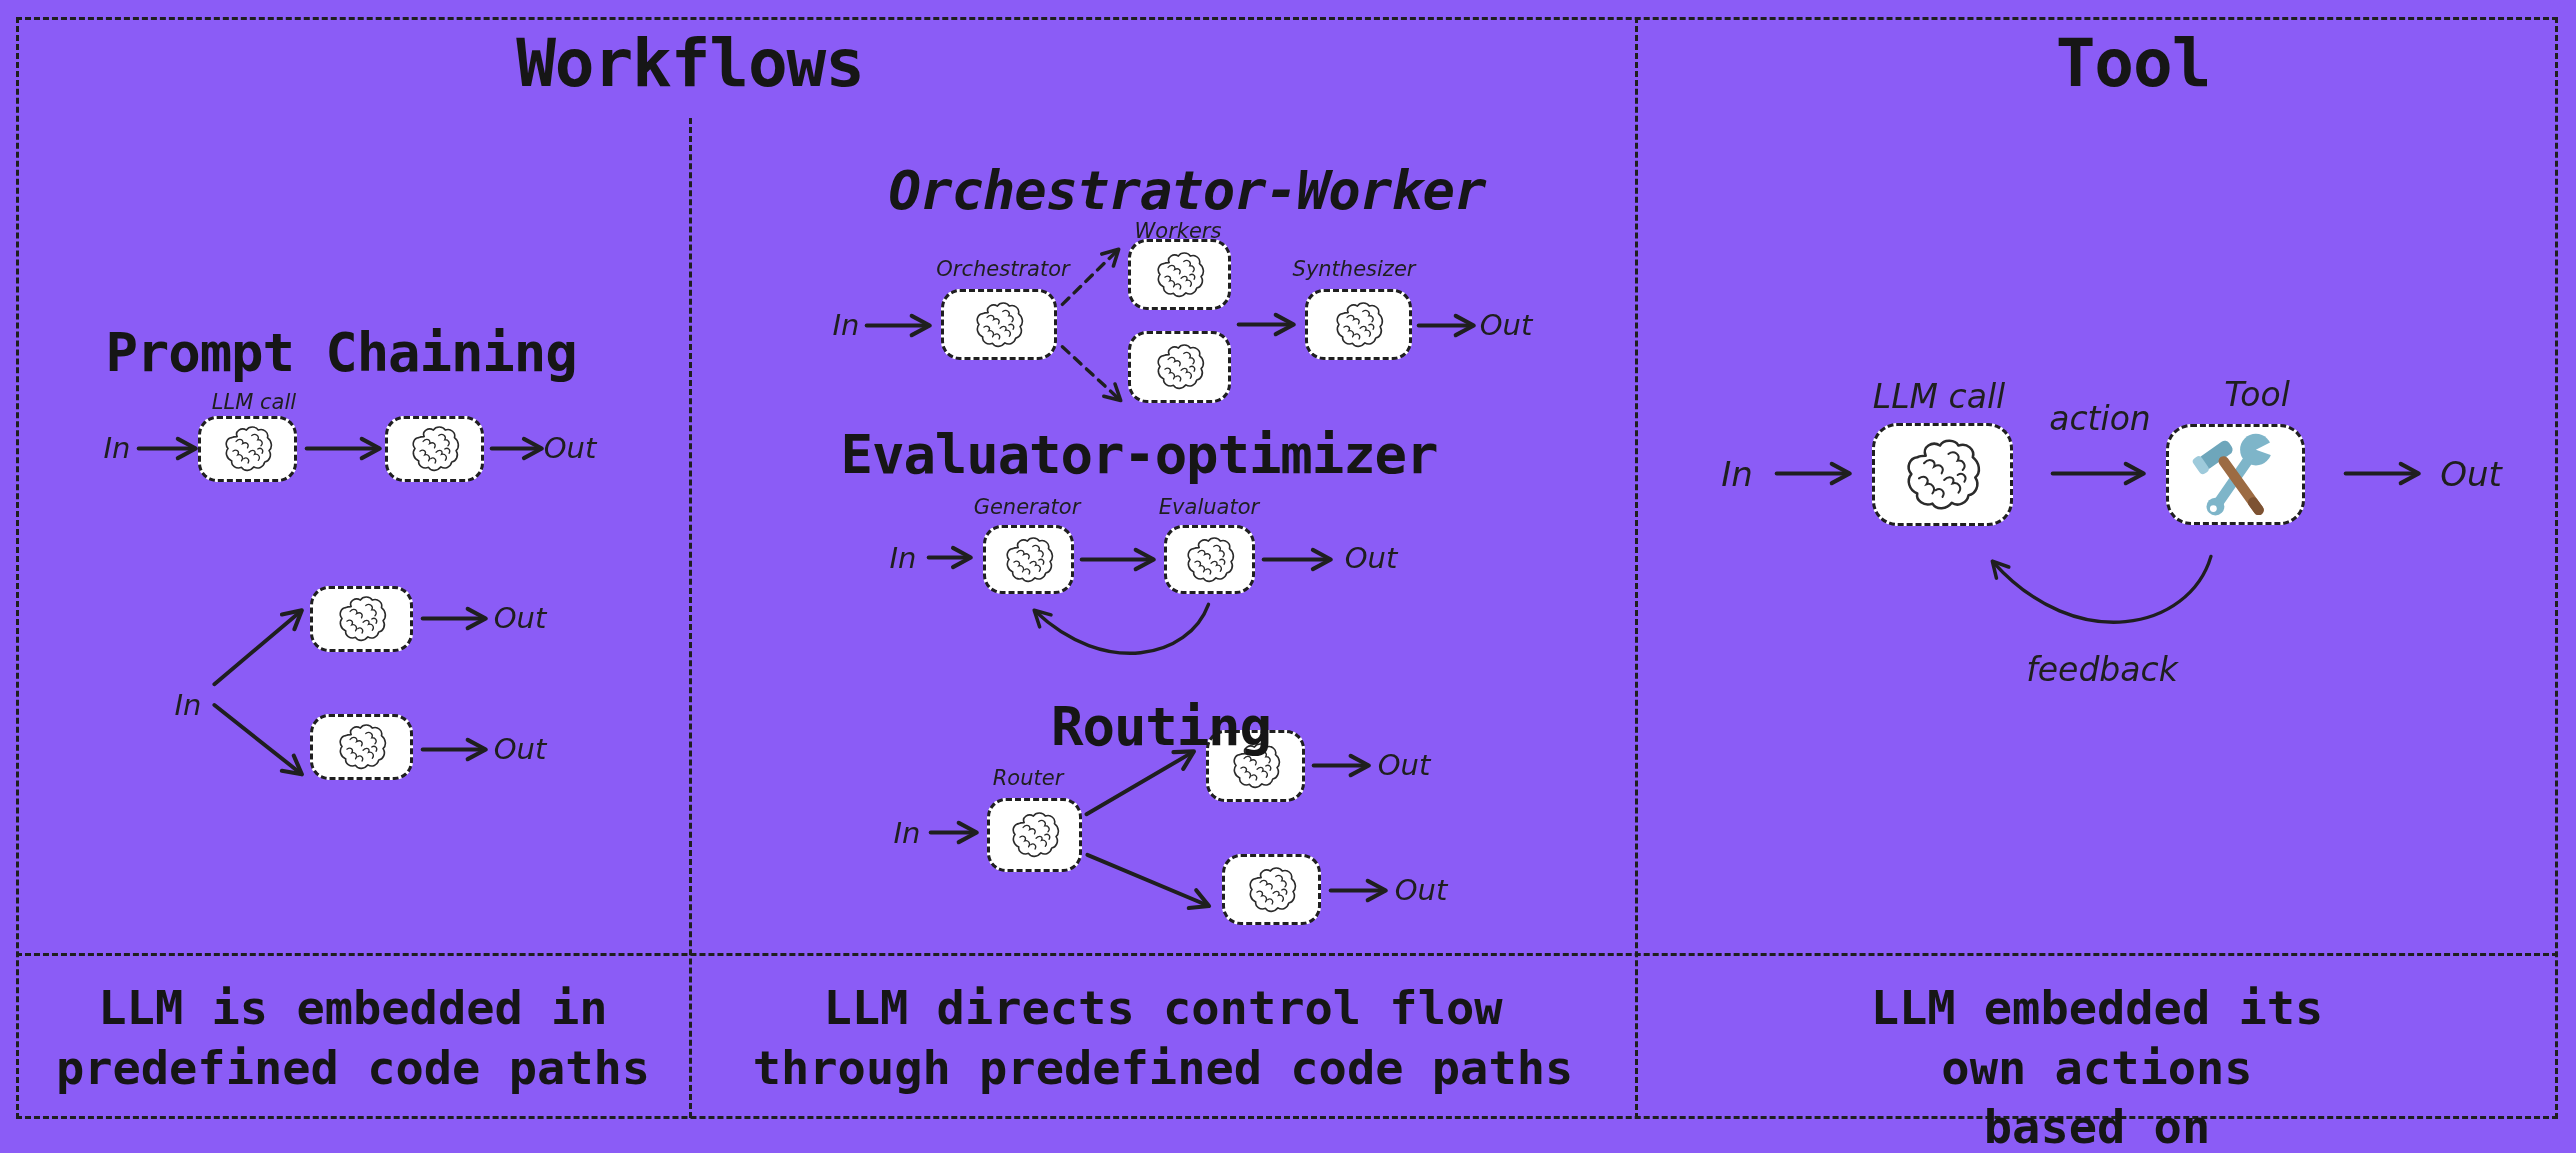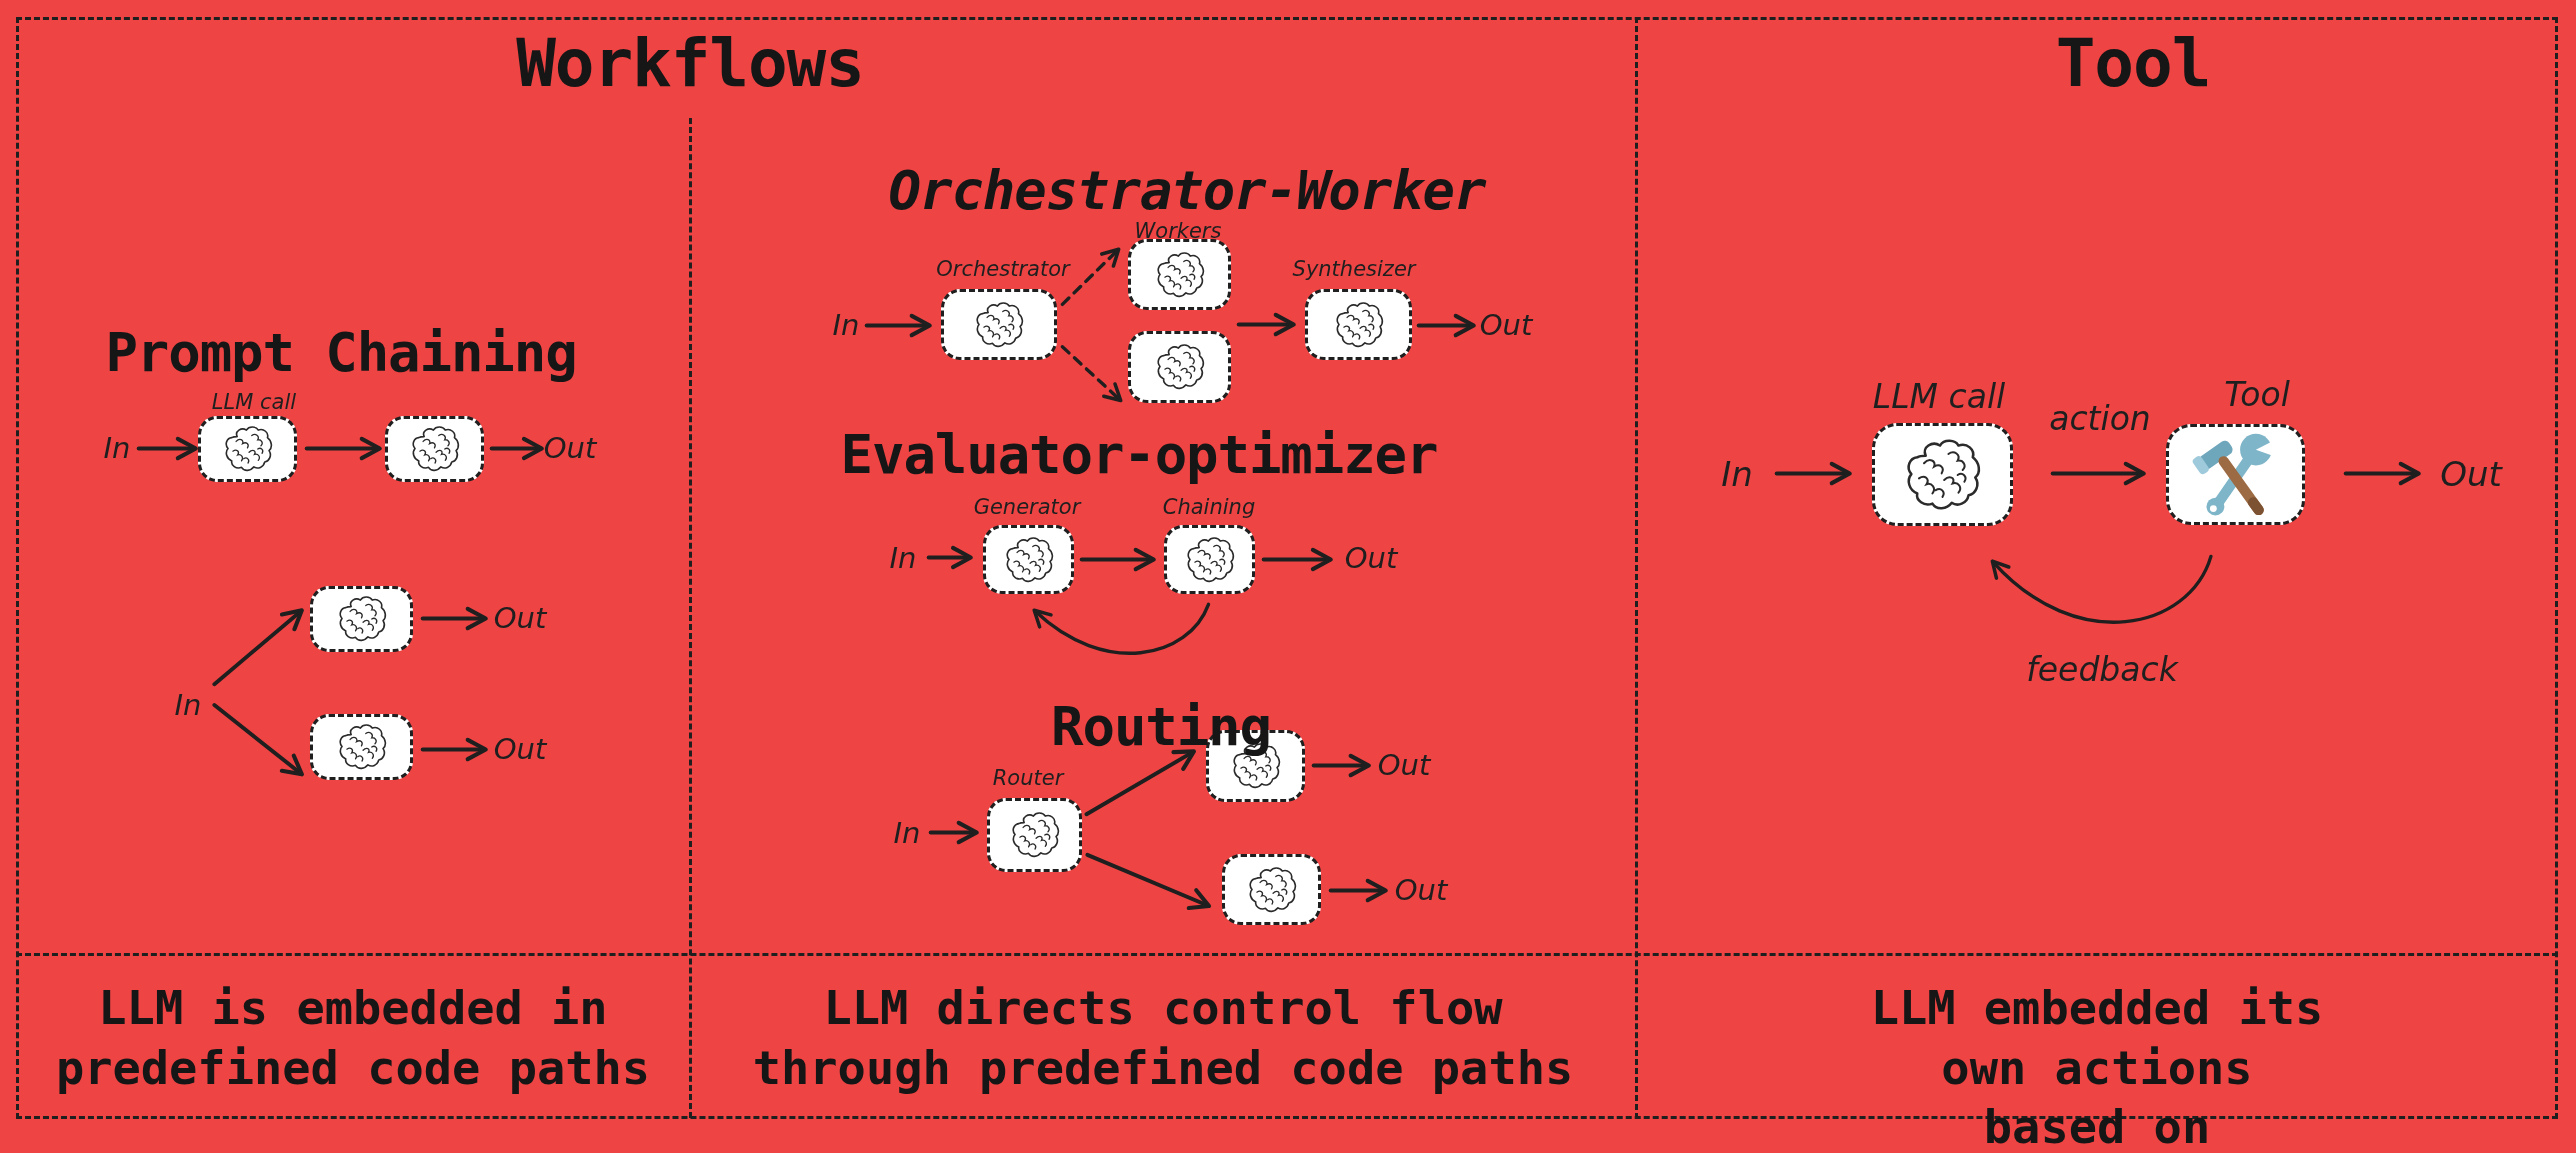--- a/index.html
+++ b/index.html
@@ -1,16 +1,16 @@
 <!DOCTYPE html>
 <html style="font-size:9px"><head>
 <meta charset="utf-8">
 <style>
   html,body{margin:0;padding:0;background:#ffffff;}
-  #canvas{position:relative;width:2576px;height:1153px;background:#ef4444;overflow:hidden;
+  #canvas{position:relative;width:2576px;height:1153px;background:#8b5cf6;overflow:hidden;
           font-family:"DejaVu Sans",sans-serif;color:#1f1f1f;}
   .dashbox{position:absolute;box-sizing:border-box;border:3.4px dashed #1f1f1f;background:#ffffff;
            border-radius:19px;display:flex;align-items:center;justify-content:center;z-index:3;}
   .dashbox.big{border-radius:25px;}
   .vline{position:absolute;width:0;border-left:3.4px dashed #1f1f1f;z-index:1;}
   .hline{position:absolute;height:0;border-top:3.4px dashed #1f1f1f;z-index:1;}
   .outer{position:absolute;box-sizing:border-box;border:3.4px dashed #1f1f1f;z-index:1;}
   .lbl{position:absolute;transform:translate(-50%,-50%);white-space:nowrap;z-index:4;}
   .mono{font-family:"DejaVu Sans Mono","Liberation Mono",monospace;font-weight:bold;color:#161616;}
   .hand{font-family:"DejaVu Sans","Liberation Sans",sans-serif;font-style:italic;color:#1f1f1f;}
@@ -152,21 +152,21 @@
     </svg>
   <svg class="arrow" style="left:1237px;top:312px;" width="61" height="25" viewBox="0 0 108 44">
       <line x1="3" y1="22" x2="98" y2="22" stroke="#1f1f1f" stroke-width="7" stroke-linecap="round" marker-end="url(#ah)"></line>
     </svg>
   <svg class="arrow" style="left:1417px;top:313px;" width="61" height="25" viewBox="0 0 108 44">
       <line x1="3" y1="22" x2="98" y2="22" stroke="#1f1f1f" stroke-width="7" stroke-linecap="round" marker-end="url(#ah)"></line>
     </svg>
 
   <div class="lbl mono t-sub" style="left:1139px;top:454px;">Evaluator-optimizer</div>
   <div class="lbl hand h-s" style="left:1027px;top:507px;">Generator</div>
-  <div class="lbl hand h-s" style="left:1209px;top:507px;">Chaining</div>
+  <div class="lbl hand h-s" style="left:1209px;top:507px;">Evaluator</div>
   <div class="lbl hand h-io" style="left:903px;top:558px;">In</div>
   <div class="lbl hand h-io" style="left:1371px;top:558px;">Out</div>
 
   <div class="dashbox" style="left:983px;top:525px;width:91px;height:69px;">
     <svg class="brain-s" viewBox="0 0 100 88">
         <use href="#brain"></use>
       </svg>
   </div>
   <div class="dashbox" style="left:1164px;top:525px;width:91px;height:69px;">
     <svg class="brain-s" viewBox="0 0 100 88">

